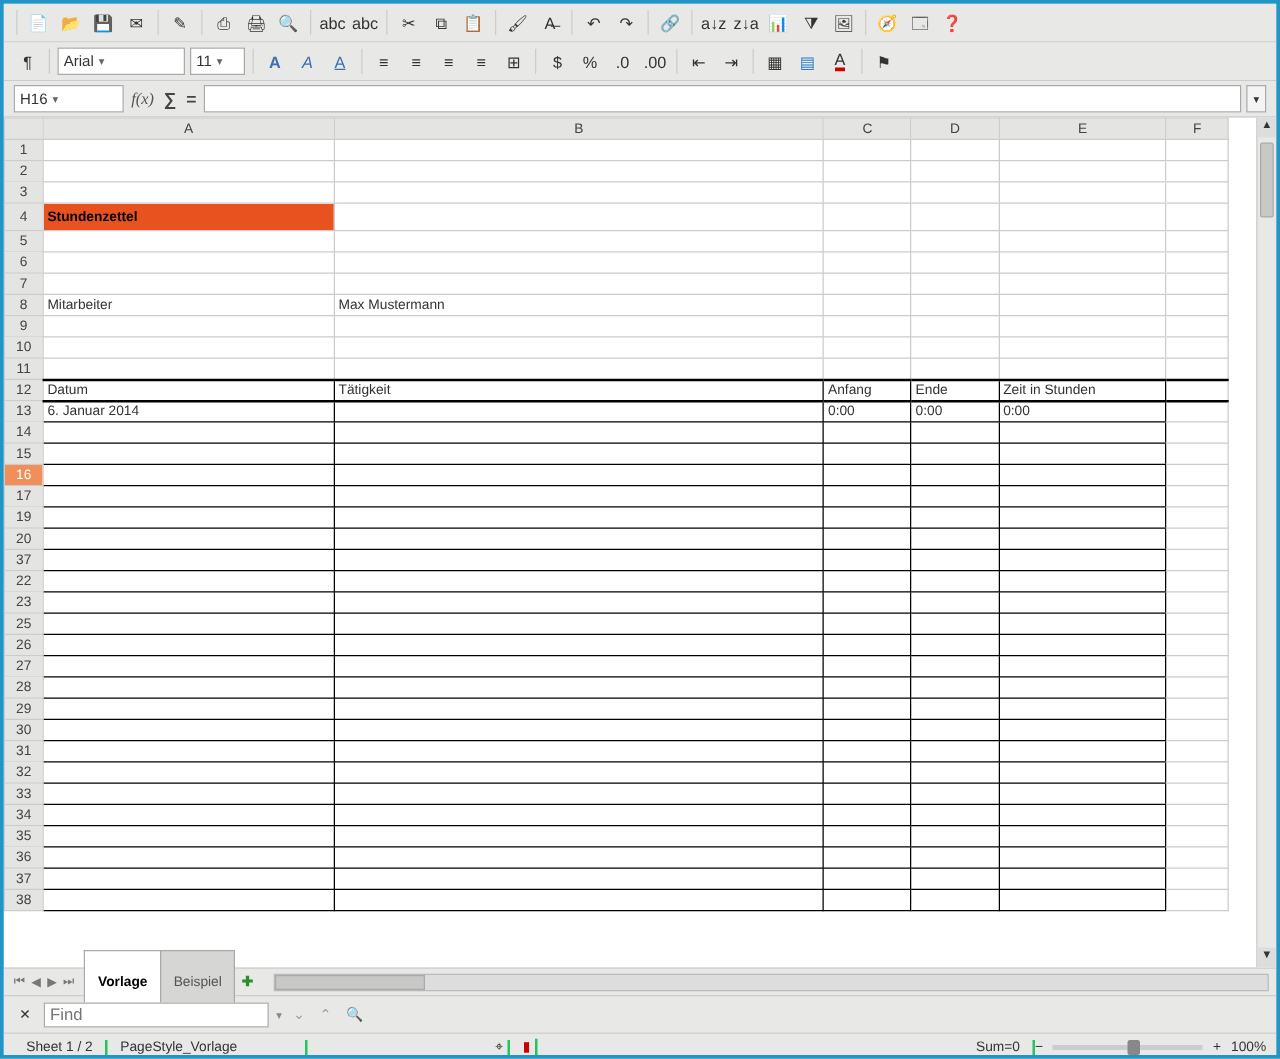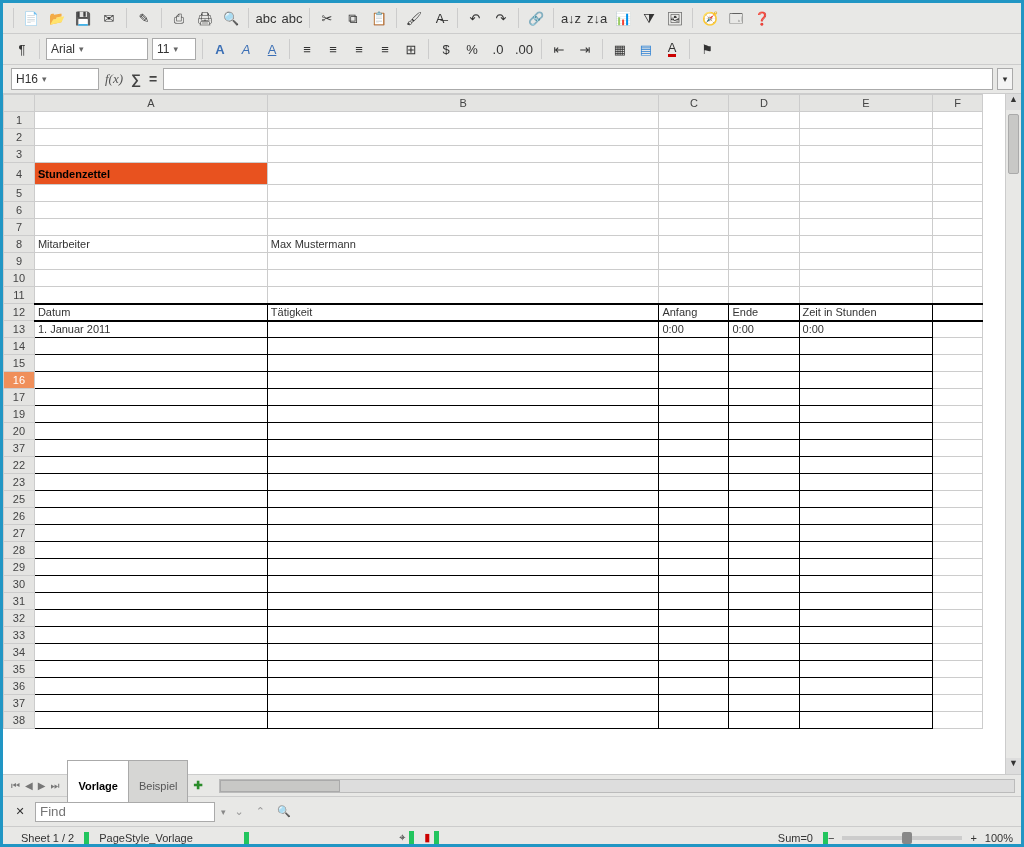--- a/index.html
+++ b/index.html
@@ -42,21 +42,21 @@
 .sheet-tab { padding: 19px 10px; font-size: 11px; background: #d6d6d4; border: 1px solid #aaa; border-bottom: none; margin-right: -1px; cursor:pointer; color:#555;}
 .sheet-tab.active { background: #fff; font-weight: bold; color:#000;}
 .add-tab { color: #2a8c2a; padding: 0 6px; cursor:pointer; font-weight:bold;}
 .hscroll { flex:1; margin-left:10px; height:14px; background:#ddd; border:1px solid #bbb; position:relative;}
 .hscroll .hthumb{position:absolute;left:0;top:0;bottom:0;width:120px;background:#c8c8c6;border:1px solid #aaa;}
 .find-bar { display: flex; align-items: center; gap: 6px; padding: 4px 8px; background: #e8e8e6; border-top: 1px solid #ccc; height:30px; }
 .find-btn { width:18px; height:18px; display:flex;align-items:center;justify-content:center; cursor:pointer;}
 .find-input { width: 180px; border: 1px solid #aaa; height: 20px; padding: 0 4px; color:#999; background:#fff;}
 .find-nav { color:#999; cursor:pointer; padding:0 3px;}
 .status-bar { display: flex; align-items: center; padding: 2px 8px; background: #e8e8e6; border-top: 1px solid #ccc; height: 22px; font-size: 11px; }
-.status-cell { padding: 0 10px; border-right: 5px solid #22c55e; }
+.status-cell { padding: 0 10px; border-right: 2px solid #22c55e; }
 .status-spacer { flex: 1; }
 .zoom-slider { width: 120px; height: 4px; background: #ccc; position: relative; margin: 0 8px; }
 .zoom-slider .knob { position: absolute; left: 50%; top: -4px; width: 10px; height: 12px; background: #888; border-radius: 2px; }
 .glyph { font-size: 13px; line-height: 1; }
 </style>
 </head>
 <body>
 
 <div class="toolbar" id="tb1">
     <div class="tb-sep"></div>
@@ -353,21 +353,21 @@
             <th class="rowh">12</th>
             <td>Datum</td>
             <td>Tätigkeit</td>
             <td>Anfang</td>
             <td>Ende</td>
             <td class="pagebreak">Zeit in Stunden</td>
             <td style="border-width: 2px 1px; border-style: solid; border-color: rgb(0, 0, 0) rgb(204, 204, 204) rgb(0, 0, 0) rgb(0, 0, 0);"></td>
           </tr>
           <tr class="data-row">
             <th class="rowh">13</th>
-            <td>1. Januar 2011</td>
+            <td>6. Januar 2014</td>
             <td></td>
             <td>0:00</td>
             <td>0:00</td>
             <td class="pagebreak">0:00</td>
             <td style="border-width: 1px; border-style: solid; border-color: rgb(204, 204, 204) rgb(204, 204, 204) rgb(204, 204, 204) rgb(0, 0, 0); border-image: initial;"></td>
           </tr>
           <tr class="data-row">
             <th class="rowh">14</th>
             <td></td>
             <td></td>

